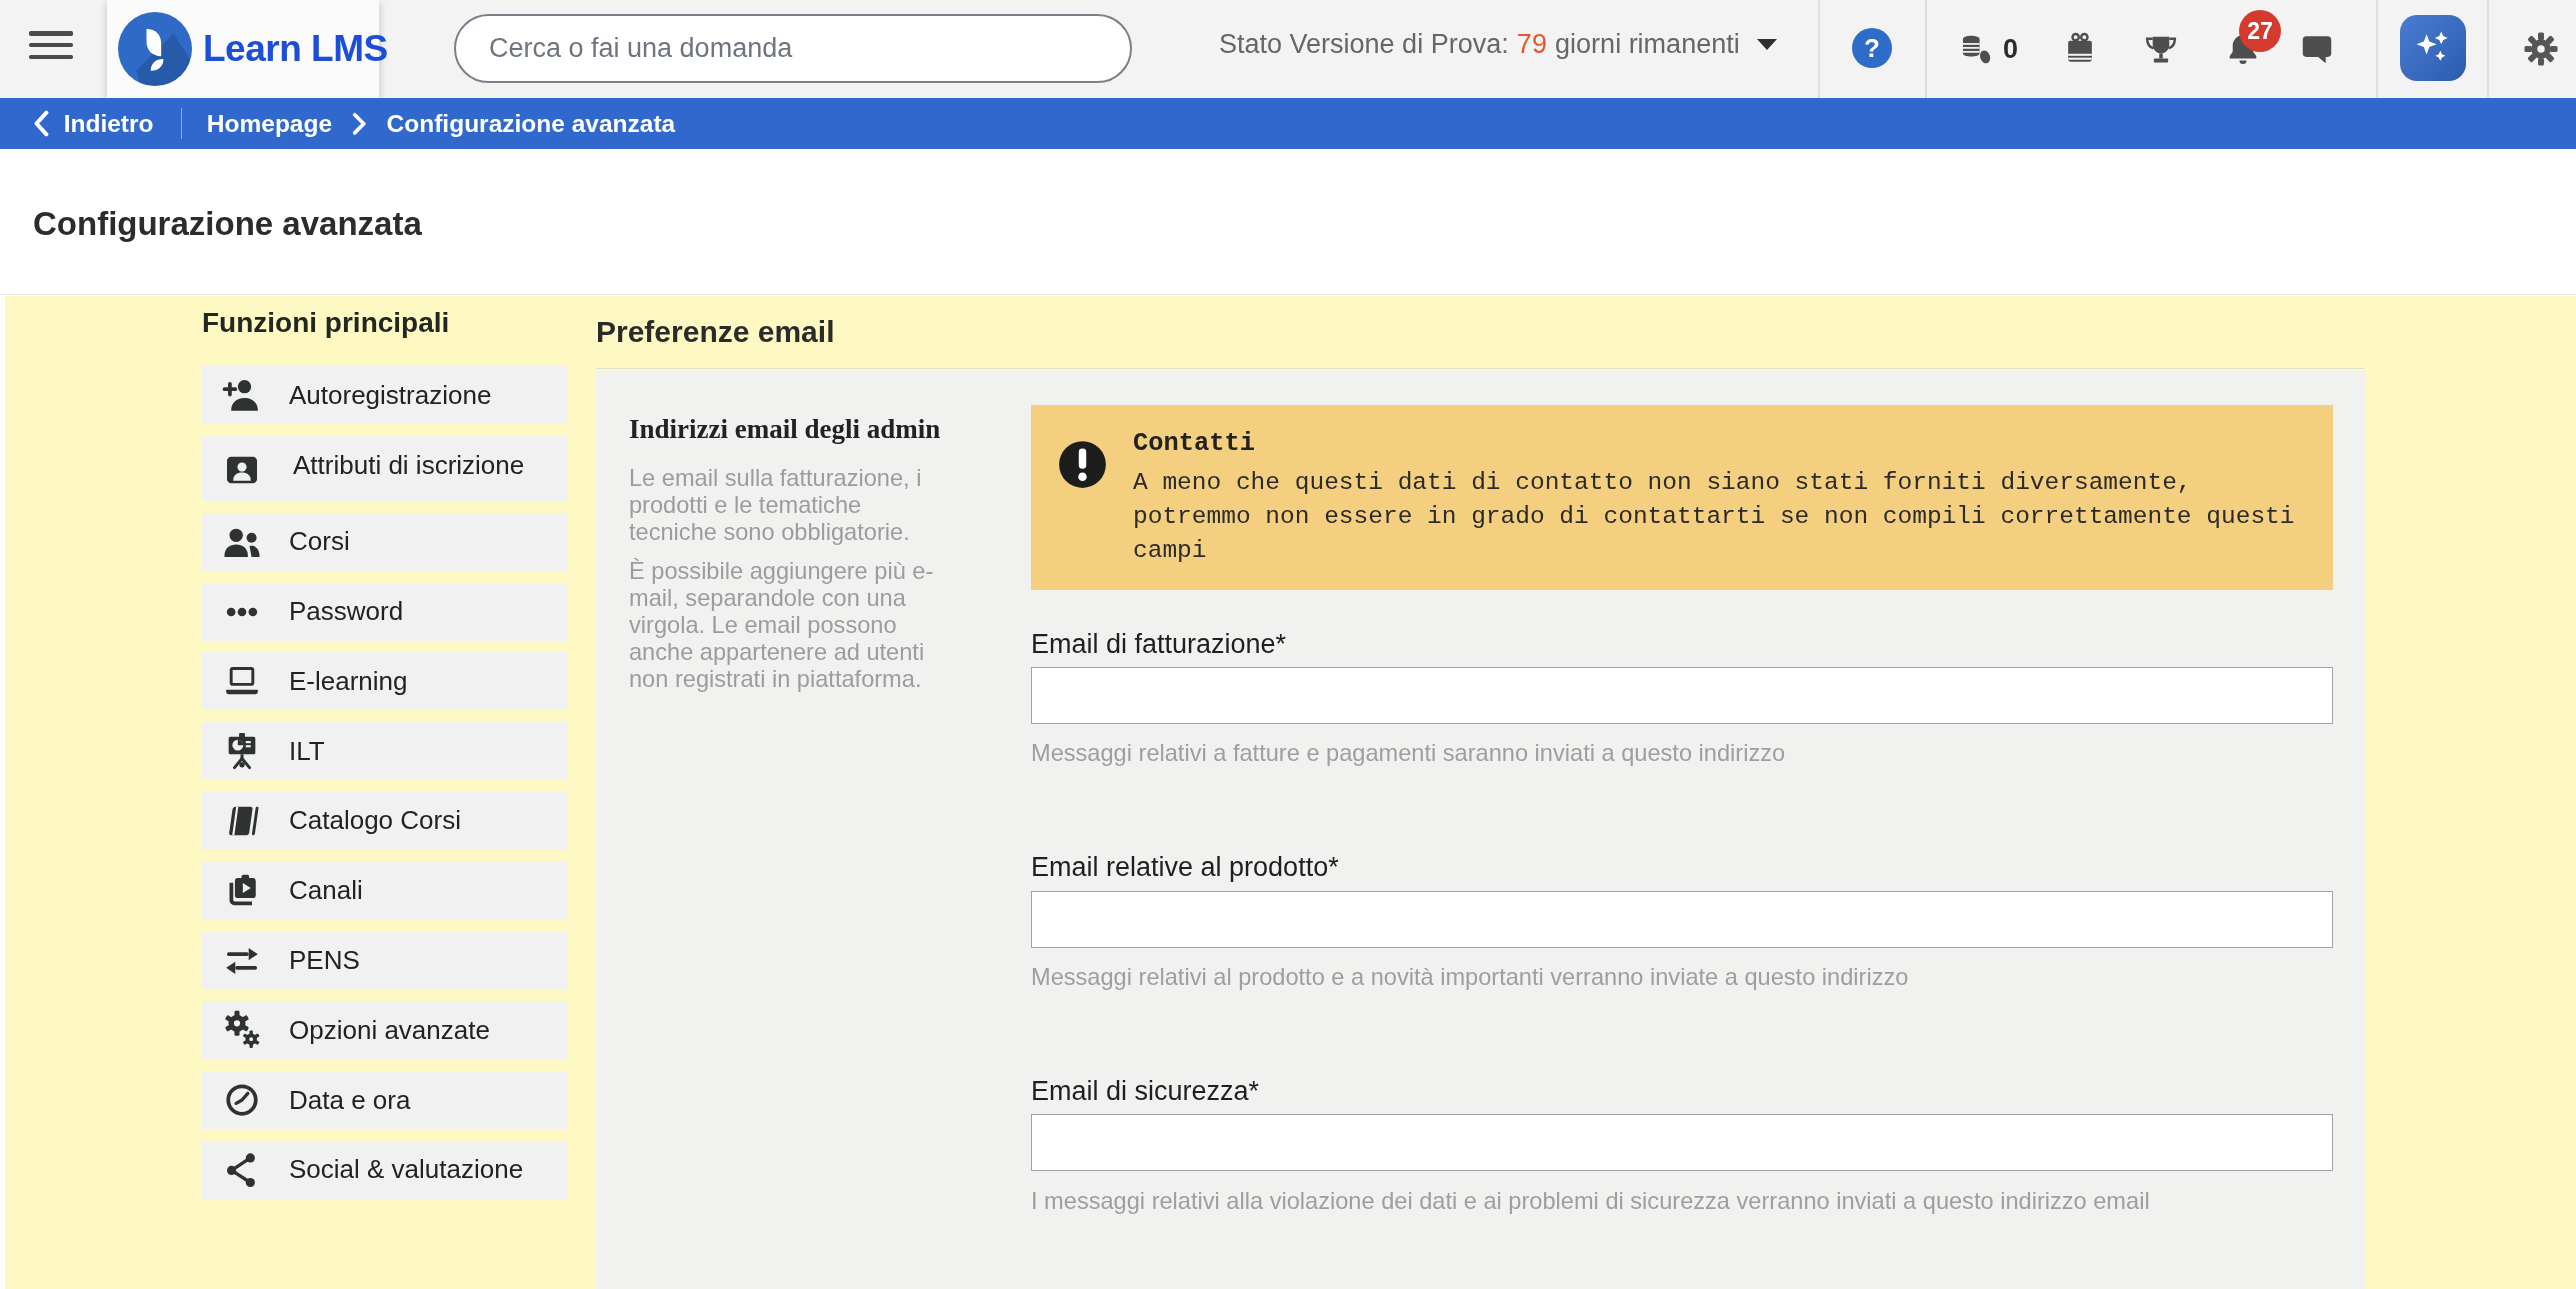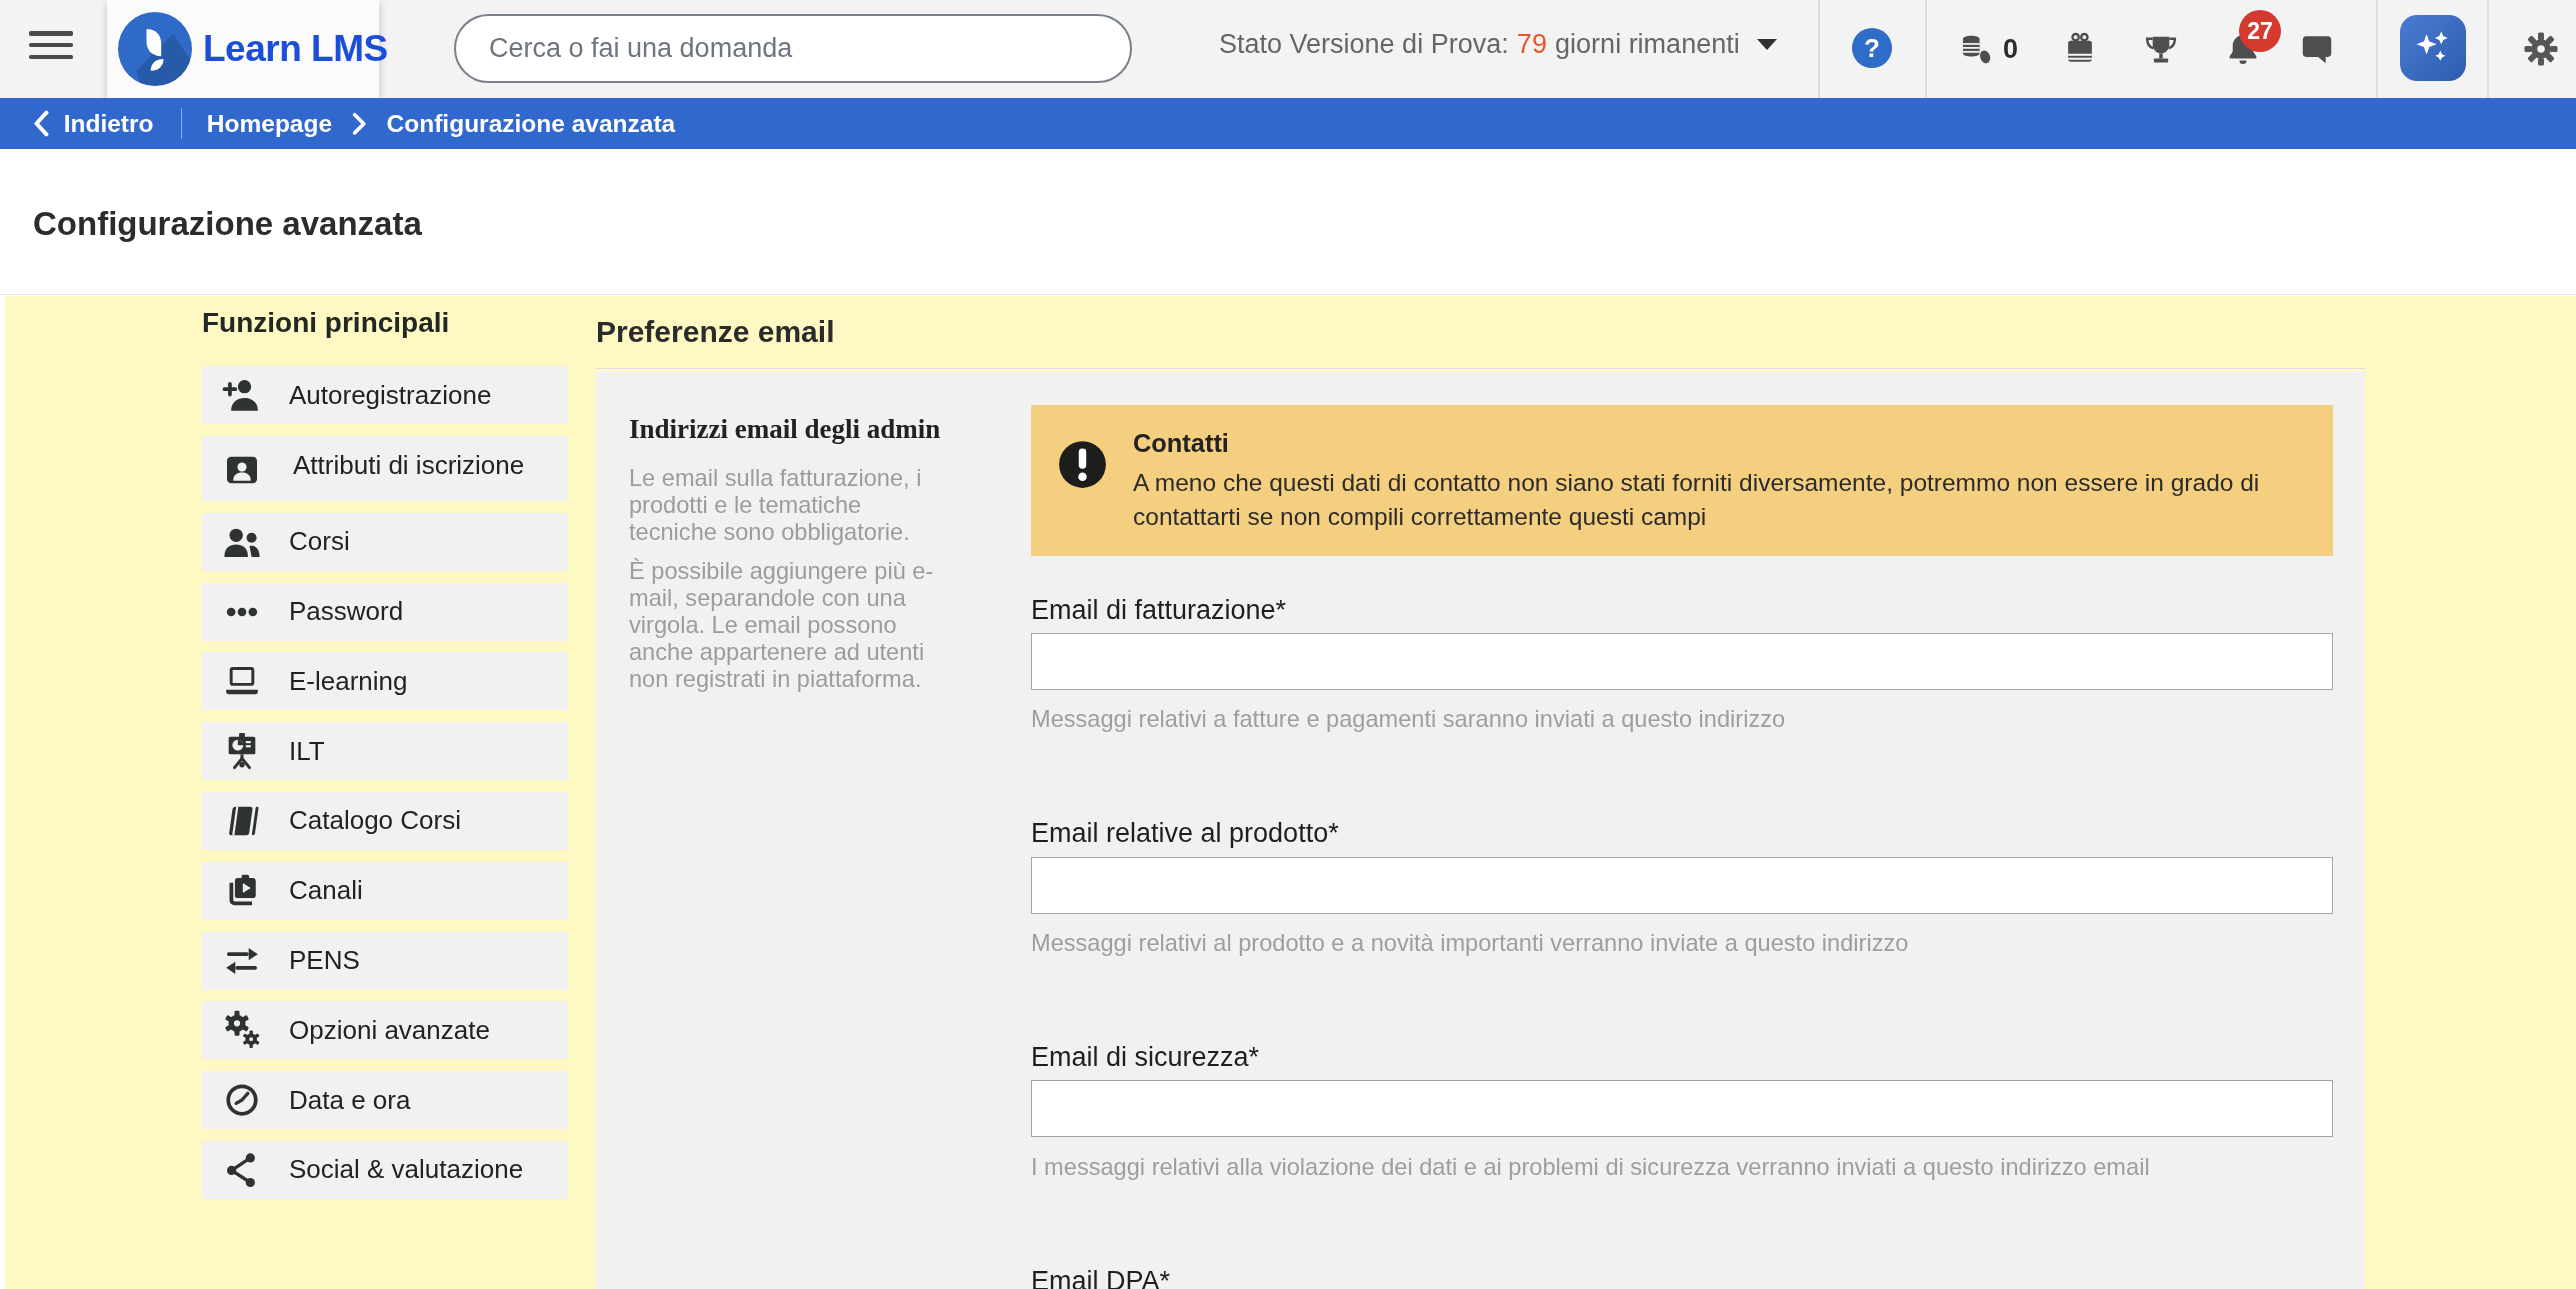--- a/index.html
+++ b/index.html
@@ -76,21 +76,21 @@
   .main { position:absolute; left:591px; top:0; width:1769px;margin-top:8px; }
   .main-head { height:65px; border-bottom:0.9px solid #dedede; }
   .main-head h2 { margin:0; padding-top:11px; font-size:30px; font-weight:700; color:#2b2b2b; }
   .panel { position:relative; margin-top:1.8px; height:927px; background:#f1f1f0; overflow:hidden; }
 
   .intro { position:absolute; left:33px; top:42px; width:316px; }
   .intro-title { margin:0 0 20px; font-size:27px; font-weight:700; line-height:32px; color:#222;font-family:Liberation Serif, serif; }
   .intro-p { margin:0 0 12.7px; font-size:23.6px; line-height:27px; color:#9c9c9c; }
 
   .form-col { position:absolute; left:435px; top:0; width:1302px; }
-  .alert { margin-top:34px; background:#f5cf80; min-height:129px; display:flex; padding:22px 36px 22px 0; }
+  .alert { margin-top:34px; background:#f5cf80; min-height:129px; display:flex; padding:22px 36px 22px 0;font-family:Liberation Mono, monospace; }
   .alert-ic { width:102px; flex:none; display:flex; justify-content:center; align-items:flex-start; padding-top:12.7px; }
   .alert-ic svg { width:51px; height:51px; }
   .alert-title { font-weight:700; font-size:25.4px; color:#222; margin:1.8px 0 8.2px; }
   .alert-msg { font-size:24.5px; line-height:34px; color:#2b2b2b; max-width:1175px; }
 
   .fgroup { margin-top:85px; }
   .fgroup.first { margin-top:39px; }
   .flabel { display:block; font-size:27px; color:#1f1f1f; margin-bottom:7.3px; }
   .finput { width:1302px; height:57px; background:#fff; border:1.8px solid #a3a3a3; padding:0 16.3px;
             font-size:25.4px; color:#333; font-family:inherit; outline:none; }

